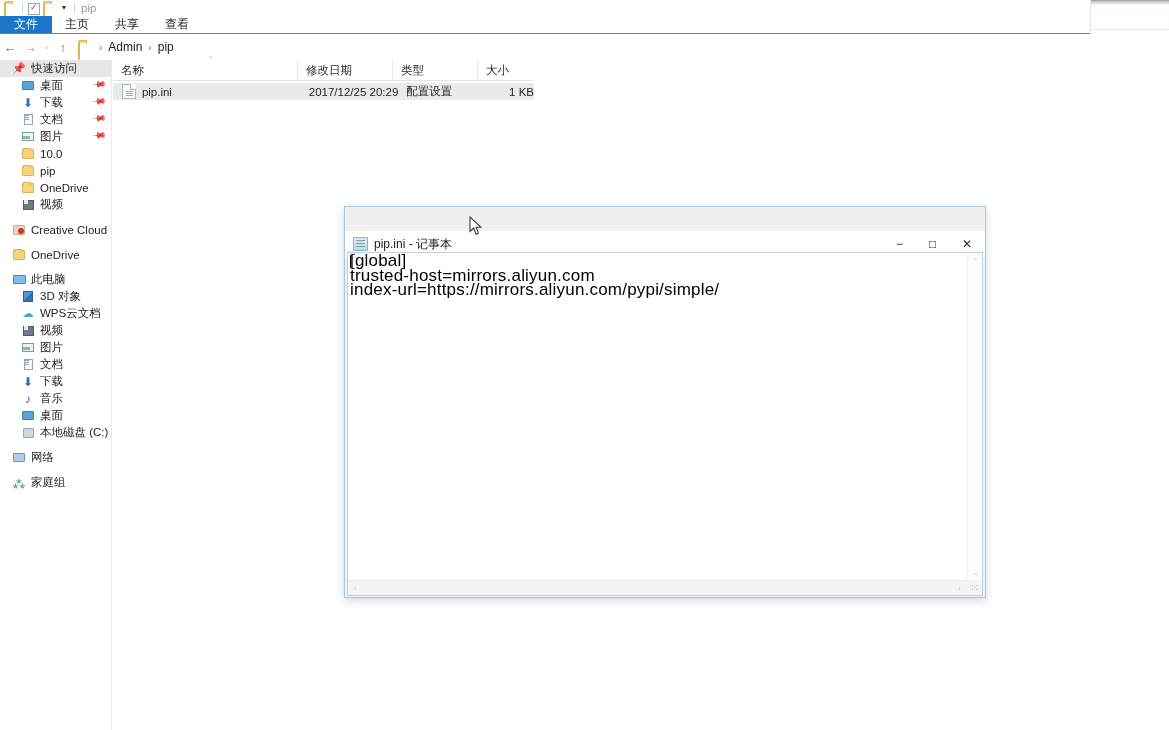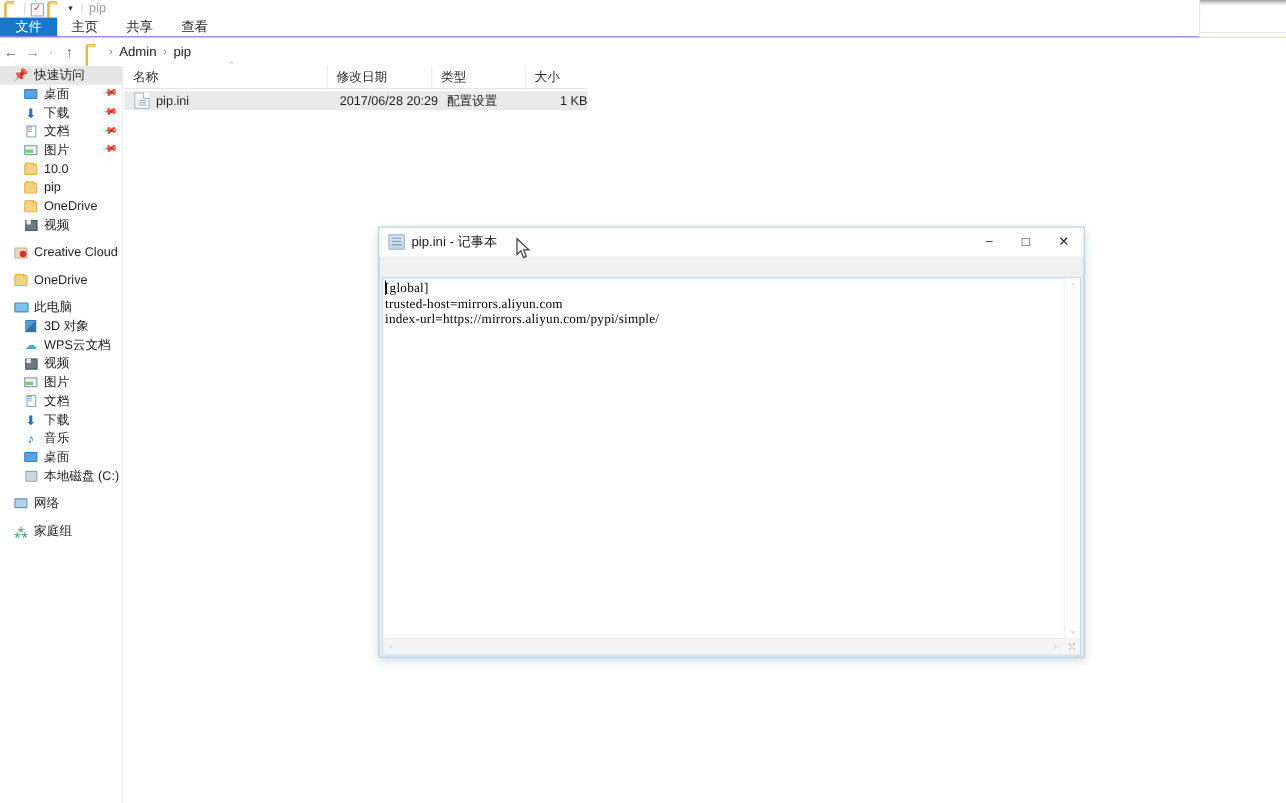--- a/index.html
+++ b/index.html
@@ -235,20 +235,21 @@
   #notepad {
     position: absolute; left: 344px; top: 206px;
     width: 642px; height: 392px;
     background: #f0f0f0;
     border: 1px solid #a8c8e4;
     box-shadow: 0 3px 9px rgba(70,90,110,0.22), 0 0 1px rgba(0,0,0,0.08);
   }
   .np-title {
     height: 26px; display: flex; align-items: center;
     background: #ffffff;
+    margin-top: 24px;
   }
   .np-icon {
     width: 15px; height: 14px; margin-left: 8px; margin-right: 6px;
     background: linear-gradient(to bottom,#dfeaf4,#bed4e8);
     border: 1px solid #8fb0cc; border-radius: 1px; position: relative;
   }
   .np-icon::after {
     content: ""; position: absolute; left: 2px; top: 2px;
     width: 9px; height: 1px; background: #7e9cb6;
     box-shadow: 0 3px 0 #7e9cb6, 0 6px 0 #7e9cb6;
@@ -271,22 +272,22 @@
   .np-body {
     position: absolute; left: 2px; top: 45px;
     width: 636px; height: 344px;
     background: #ffffff;
     border: 1px solid #b9d3e8;
     overflow: hidden;
   }
   .np-text {
     position: absolute; left: 2px; top: 1px;
     width: 600px;
-    font-family: Liberation Serif, serif;
-    font-size: 12px;
+    font-family: Liberation Sans, sans-serif;
+    font-size: 17px;
     line-height: 14.5px;
     color: #000000;
     white-space: pre;
     letter-spacing: 0.2px;
   }
   .np-caret {
     position: absolute; left: 2px; top: 2px;
     width: 1px; height: 13px; background: #000000;
   }
   .np-vsb {
@@ -530,21 +531,21 @@
         <span class="sortcaret">⌃</span>
       </div>
       <div class="colhdr" style="width:95px">修改日期</div>
       <div class="colhdr" style="width:85px">类型</div>
       <div class="colhdr" style="width:56px">大小</div>
     </div>
 
     <div class="frow">
       <span class="fileico"></span>
       <span class="fcell" style="width:162px">pip.ini</span>
-      <span class="fcell" style="width:97px;justify-content:flex-end">2017/06/28 20:29</span>
+      <span class="fcell" style="width:97px;justify-content:flex-end">2017/12/25 20:29</span>
       <span class="fcell" style="width:85px;padding-left:8px">配置设置</span>
       <span class="fcell" style="width:52px;justify-content:flex-end">1 KB</span>
     </div>
   </div>
 </div>
 
 <div id="topright">
   <div class="line"></div>
 </div>
 

